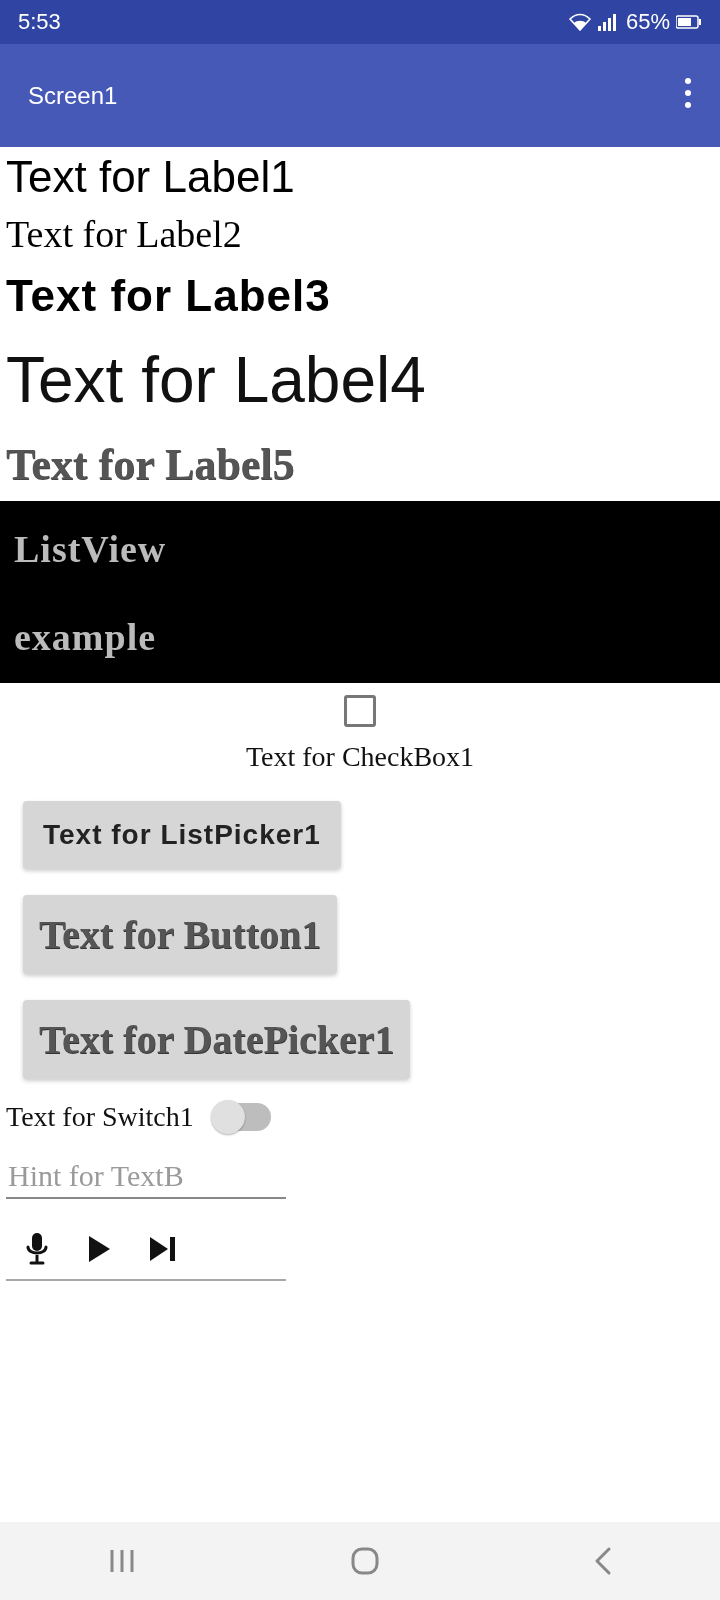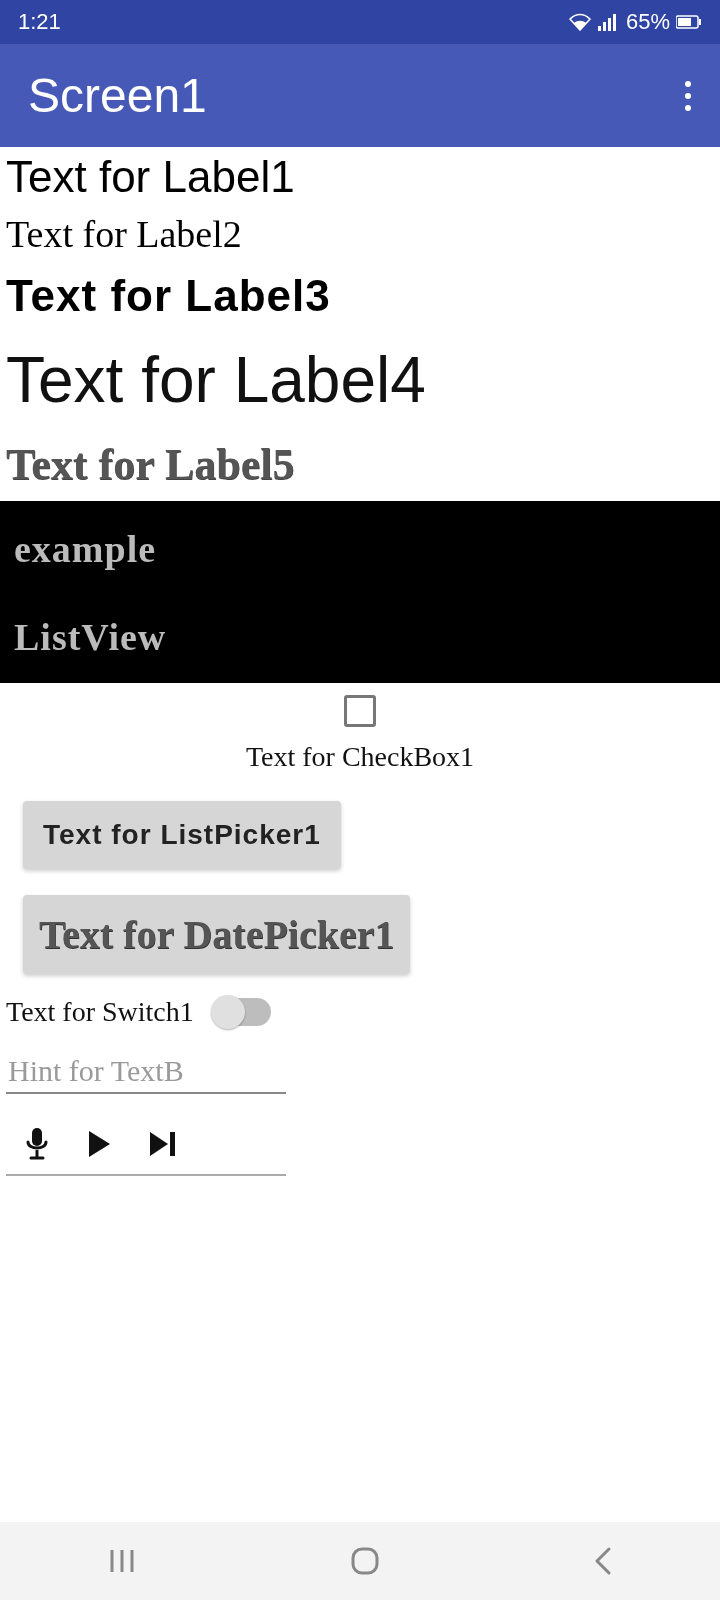--- a/index.html
+++ b/index.html
@@ -9,21 +9,21 @@
     height: 44px; background: #3045a3; color: #fff; display: flex;
     align-items: center; justify-content: space-between; padding: 0 18px;
     font-size: 22px;
   }
   .status-right { display: flex; align-items: center; gap: 6px; }
   .status-bar svg { display: block; }
 
   .app-bar {
     height: 103px; background: #4659b7; color: #fff; display: flex;
     align-items: center; justify-content: space-between; padding: 0 28px;
-    font-size: 48px; font-weight: 500;
+    font-size: 24px; font-weight: 500;
   }
 
   .content { padding: 2px 6px; }
 
   .label1 { font-size: 44px; font-family: Arial, sans-serif; color: #000; line-height: 1.25; }
   .label2 { font-size: 38px; font-family: "Comic Sans MS", cursive; color: #000; line-height: 1.6; }
   .label3 { font-size: 44px; font-family: Impact, "Arial Black", sans-serif; font-weight: 900; color: #000; line-height: 1.4; letter-spacing: 1px; }
   .label4 { font-size: 64px; font-family: "Segoe UI", Arial, sans-serif; color: #111; line-height: 1.7; }
   .label5 { font-size: 44px; font-family: Georgia, "Times New Roman", serif; font-weight: 600; color: #555; line-height: 1.35; text-shadow: 0.5px 0.5px 0 #444; }
 
@@ -51,21 +51,21 @@
   .media-row { display: flex; align-items: center; gap: 36px; margin-top: 32px; padding: 0 18px 12px; border-bottom: 2px solid #aaa; width: 280px; }
   .media-row svg { display: block; }
 
   .nav-bar { position: absolute; bottom: 0; left: 0; right: 0; height: 78px; background: #f3f3f3; display: flex; align-items: center; justify-content: space-around; }
   .nav-bar svg { display: block; }
 </style>
 </head>
 <body>
 
 <div class="status-bar">
-  <span>1:21</span>
+  <span>5:53</span>
   <div class="status-right">
     <svg width="24" height="18" viewBox="0 0 24 18">
         <path d="M12 17 L2 6 C8 0 16 0 22 6 Z" fill="none" stroke="#fff" stroke-width="1.6"></path>
         <path d="M12 17 L6 10 C9 7 15 7 18 10 Z" fill="#fff"></path>
       </svg>
     <svg width="22" height="18" viewBox="0 0 22 18">
         <rect x="0" y="13" width="3" height="5" fill="#fff"></rect>
         <rect x="5" y="9" width="3" height="9" fill="#fff"></rect>
         <rect x="10" y="5" width="3" height="13" fill="#fff"></rect>
         <rect x="15" y="1" width="3" height="17" fill="#fff"></rect>
@@ -91,30 +91,31 @@
 </div>
 
 <div class="content">
   <div class="label1">Text for Label1</div>
   <div class="label2">Text for Label2</div>
   <div class="label3">Text for Label3</div>
   <div class="label4">Text for Label4</div>
   <div class="label5">Text for Label5</div>
 
   <div class="listview">
+    <div class="item">ListView</div>
     <div class="item">example</div>
-    <div class="item">ListView</div>
   </div>
 
   <div class="checkbox-row">
     <div class="checkbox-box"></div>
     <span class="checkbox-label">Text for CheckBox1</span>
   </div>
 
   <div class="btn-row"><div class="btn btn-listpicker">Text for ListPicker1</div></div>
+  <div class="btn-row"><div class="btn btn-sketch">Text for Button1</div></div>
   <div class="btn-row"><div class="btn btn-sketch">Text for DatePicker1</div></div>
 
   <div class="switch-row">
     <span class="switch-label">Text for Switch1</span>
     <div class="switch-track">
         <div class="switch-thumb"></div>
       </div>
   </div>
 
   <input class="textbox" type="text" placeholder="Hint for TextB" style="">

